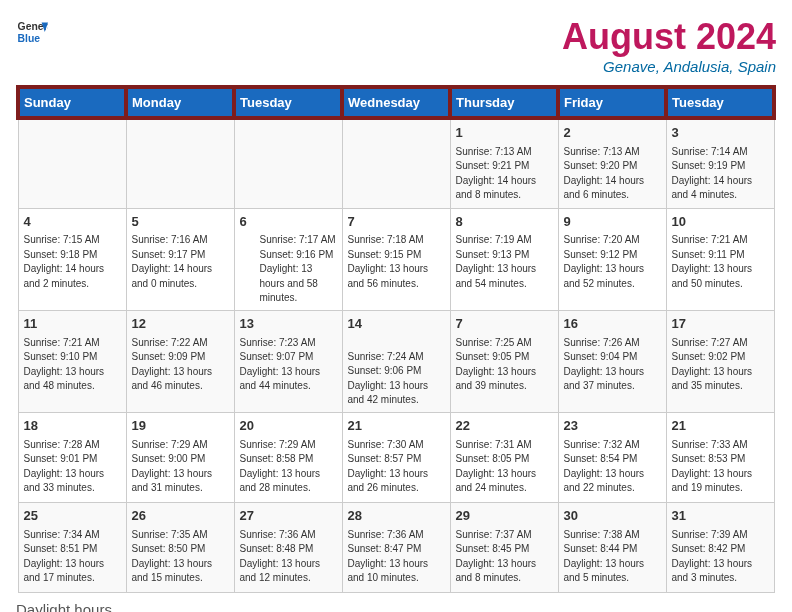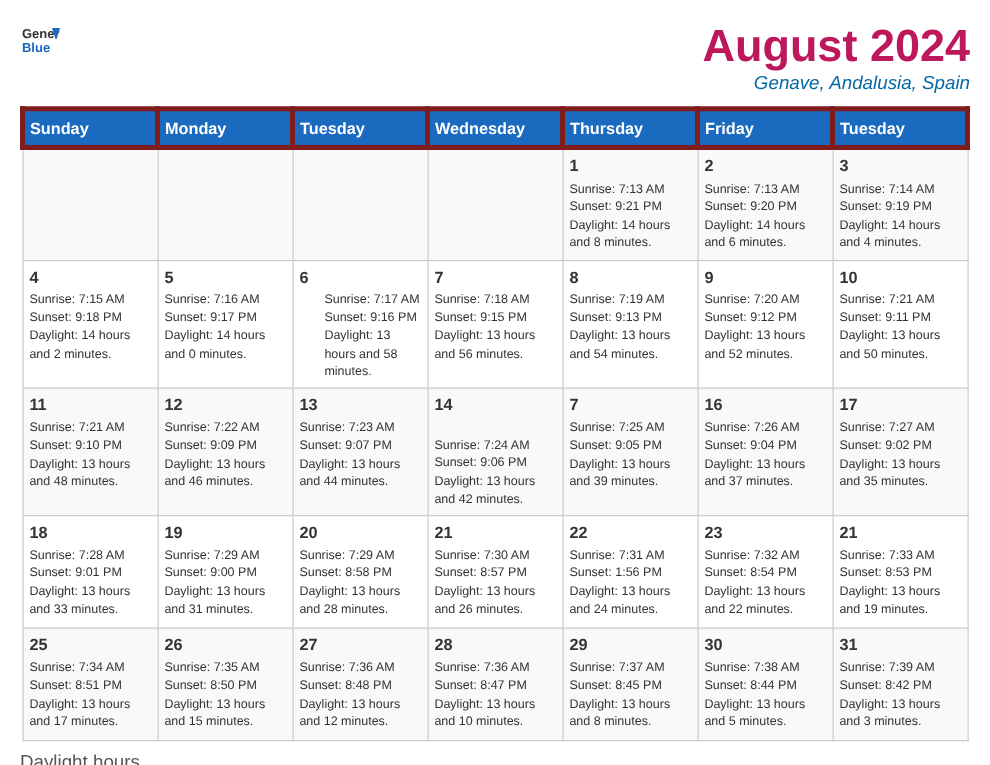--- a/index.html
+++ b/index.html
@@ -248,21 +248,21 @@
         </td>
         <td>
           <span class="day-num">21</span>
           <div class="day-info" style="white-space: pre-line;">Sunrise: 7:30 AM
 Sunset: 8:57 PM
 Daylight: 13 hours and 26 minutes.</div>
         </td>
         <td>
           <span class="day-num">22</span>
           <div class="day-info" style="white-space: pre-line;">Sunrise: 7:31 AM
-Sunset: 1:56 PM
+Sunset: 8:05 PM
 Daylight: 13 hours and 24 minutes.</div>
         </td>
         <td>
           <span class="day-num">23</span>
           <div class="day-info" style="white-space: pre-line;">Sunrise: 7:32 AM
 Sunset: 8:54 PM
 Daylight: 13 hours and 22 minutes.</div>
         </td>
         <td>
           <span class="day-num">21</span>

